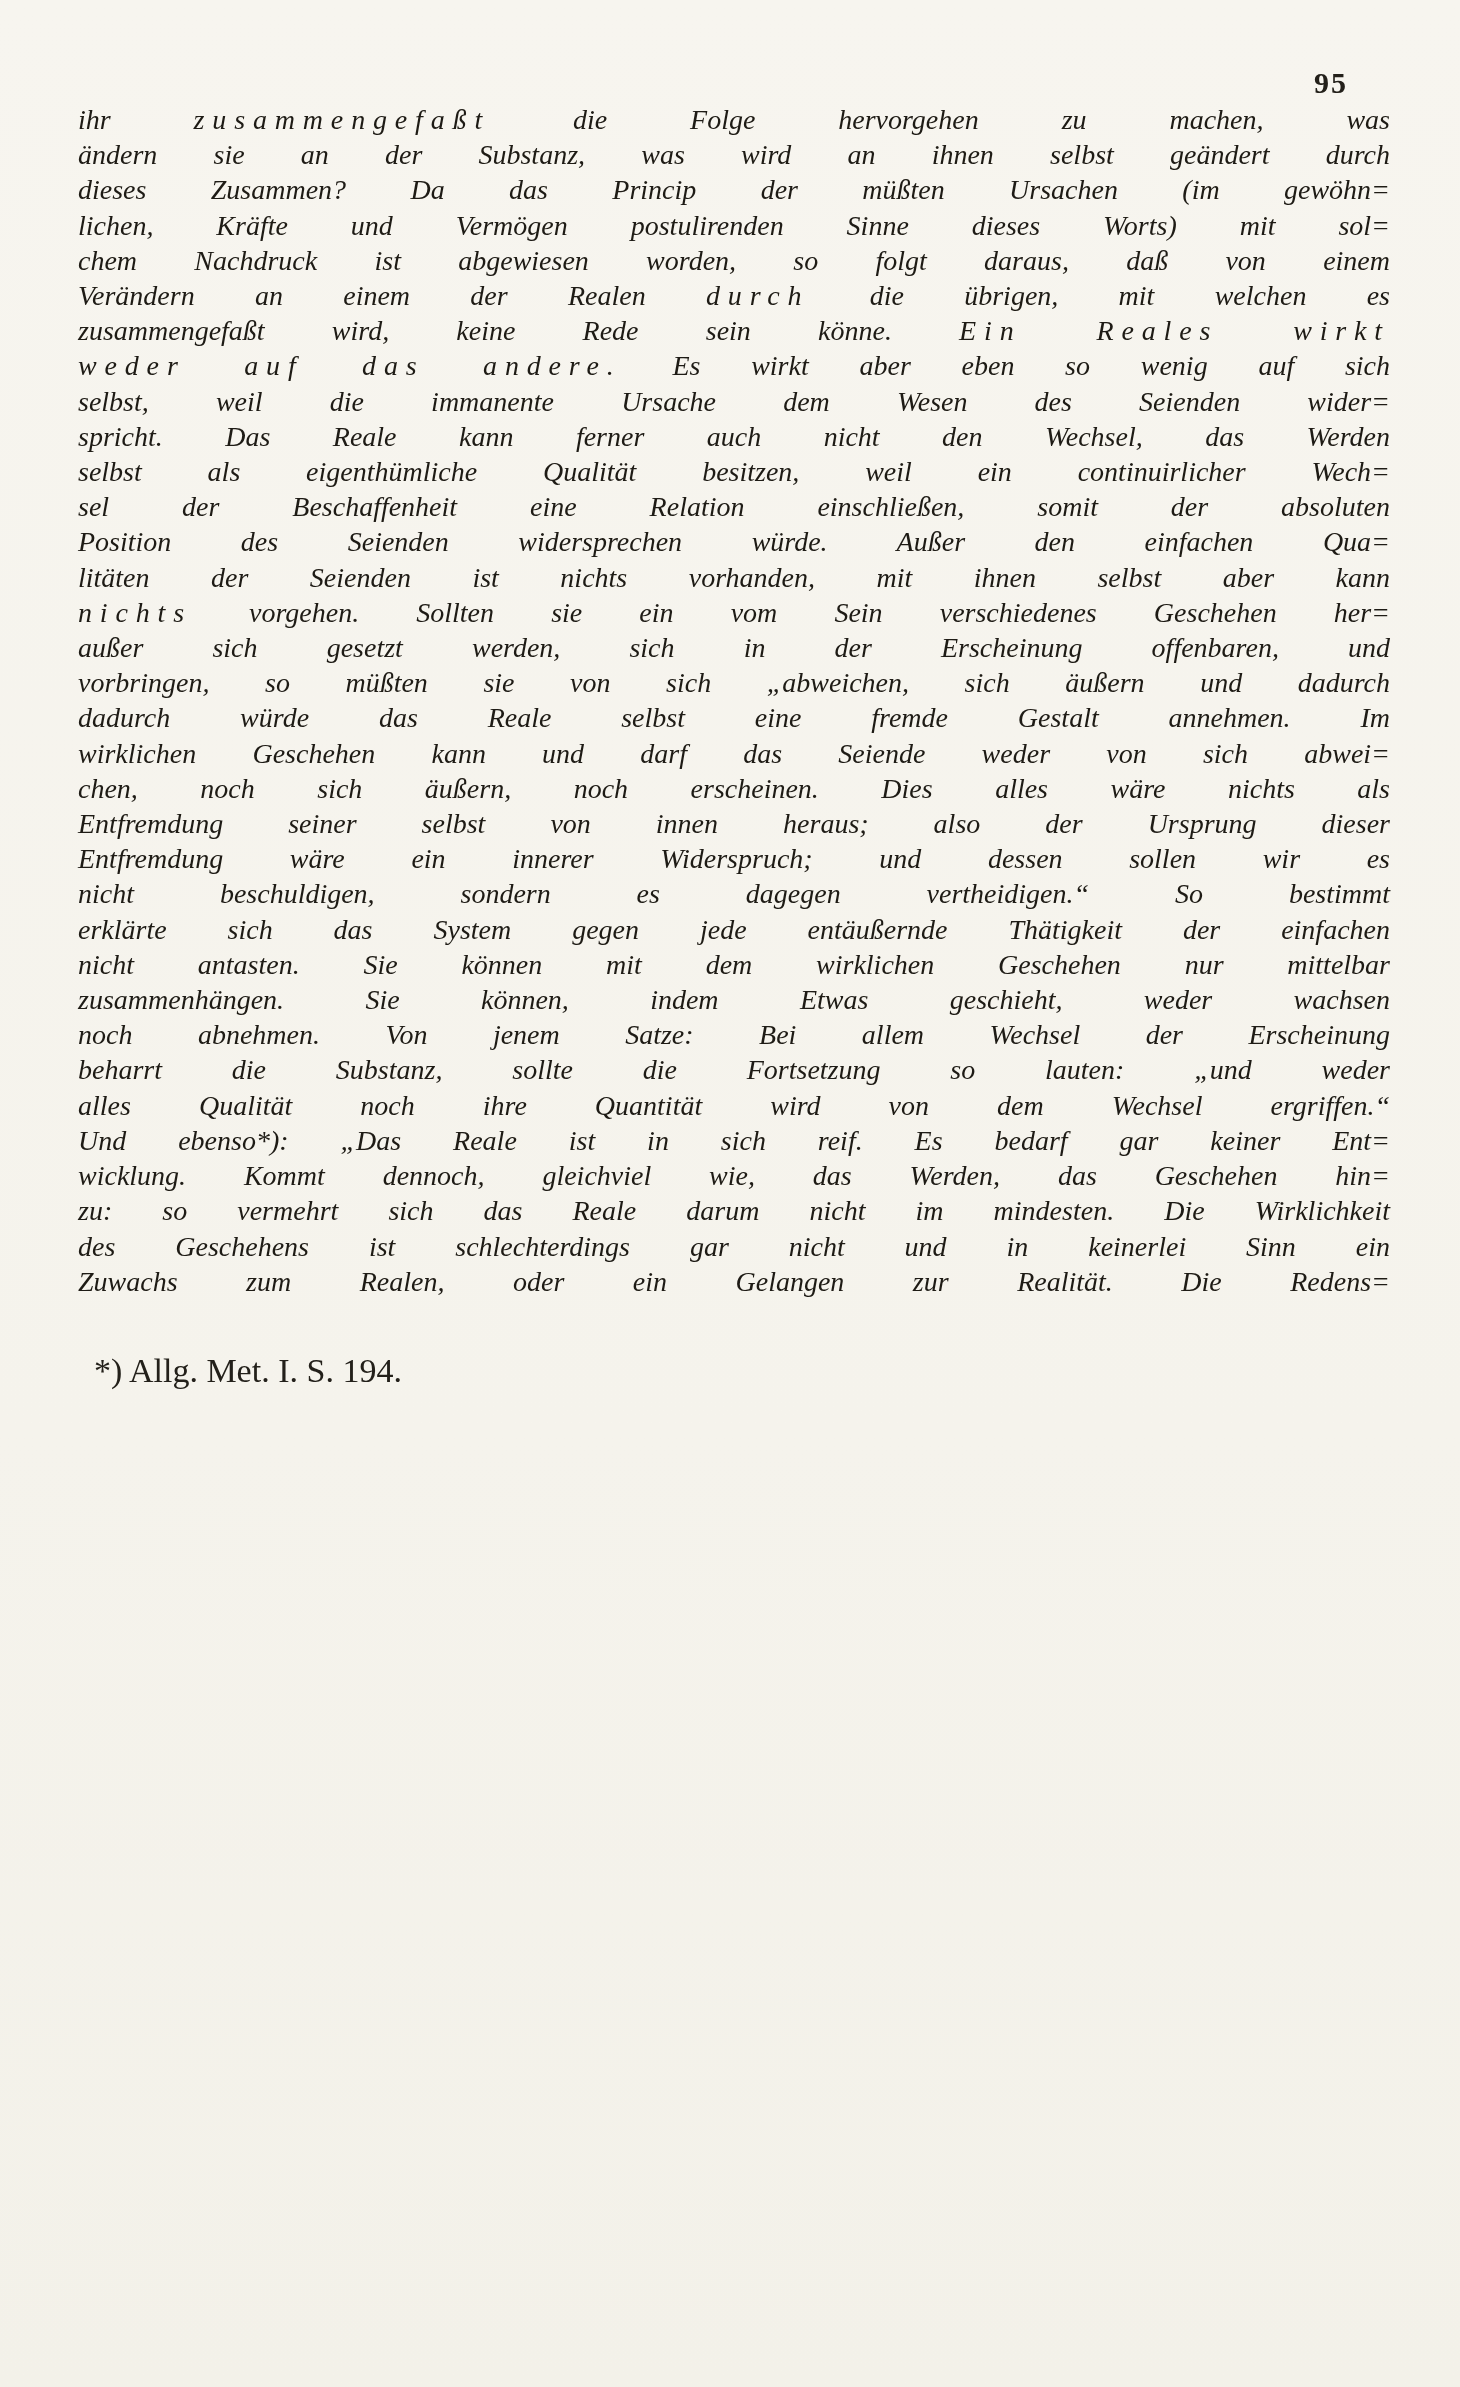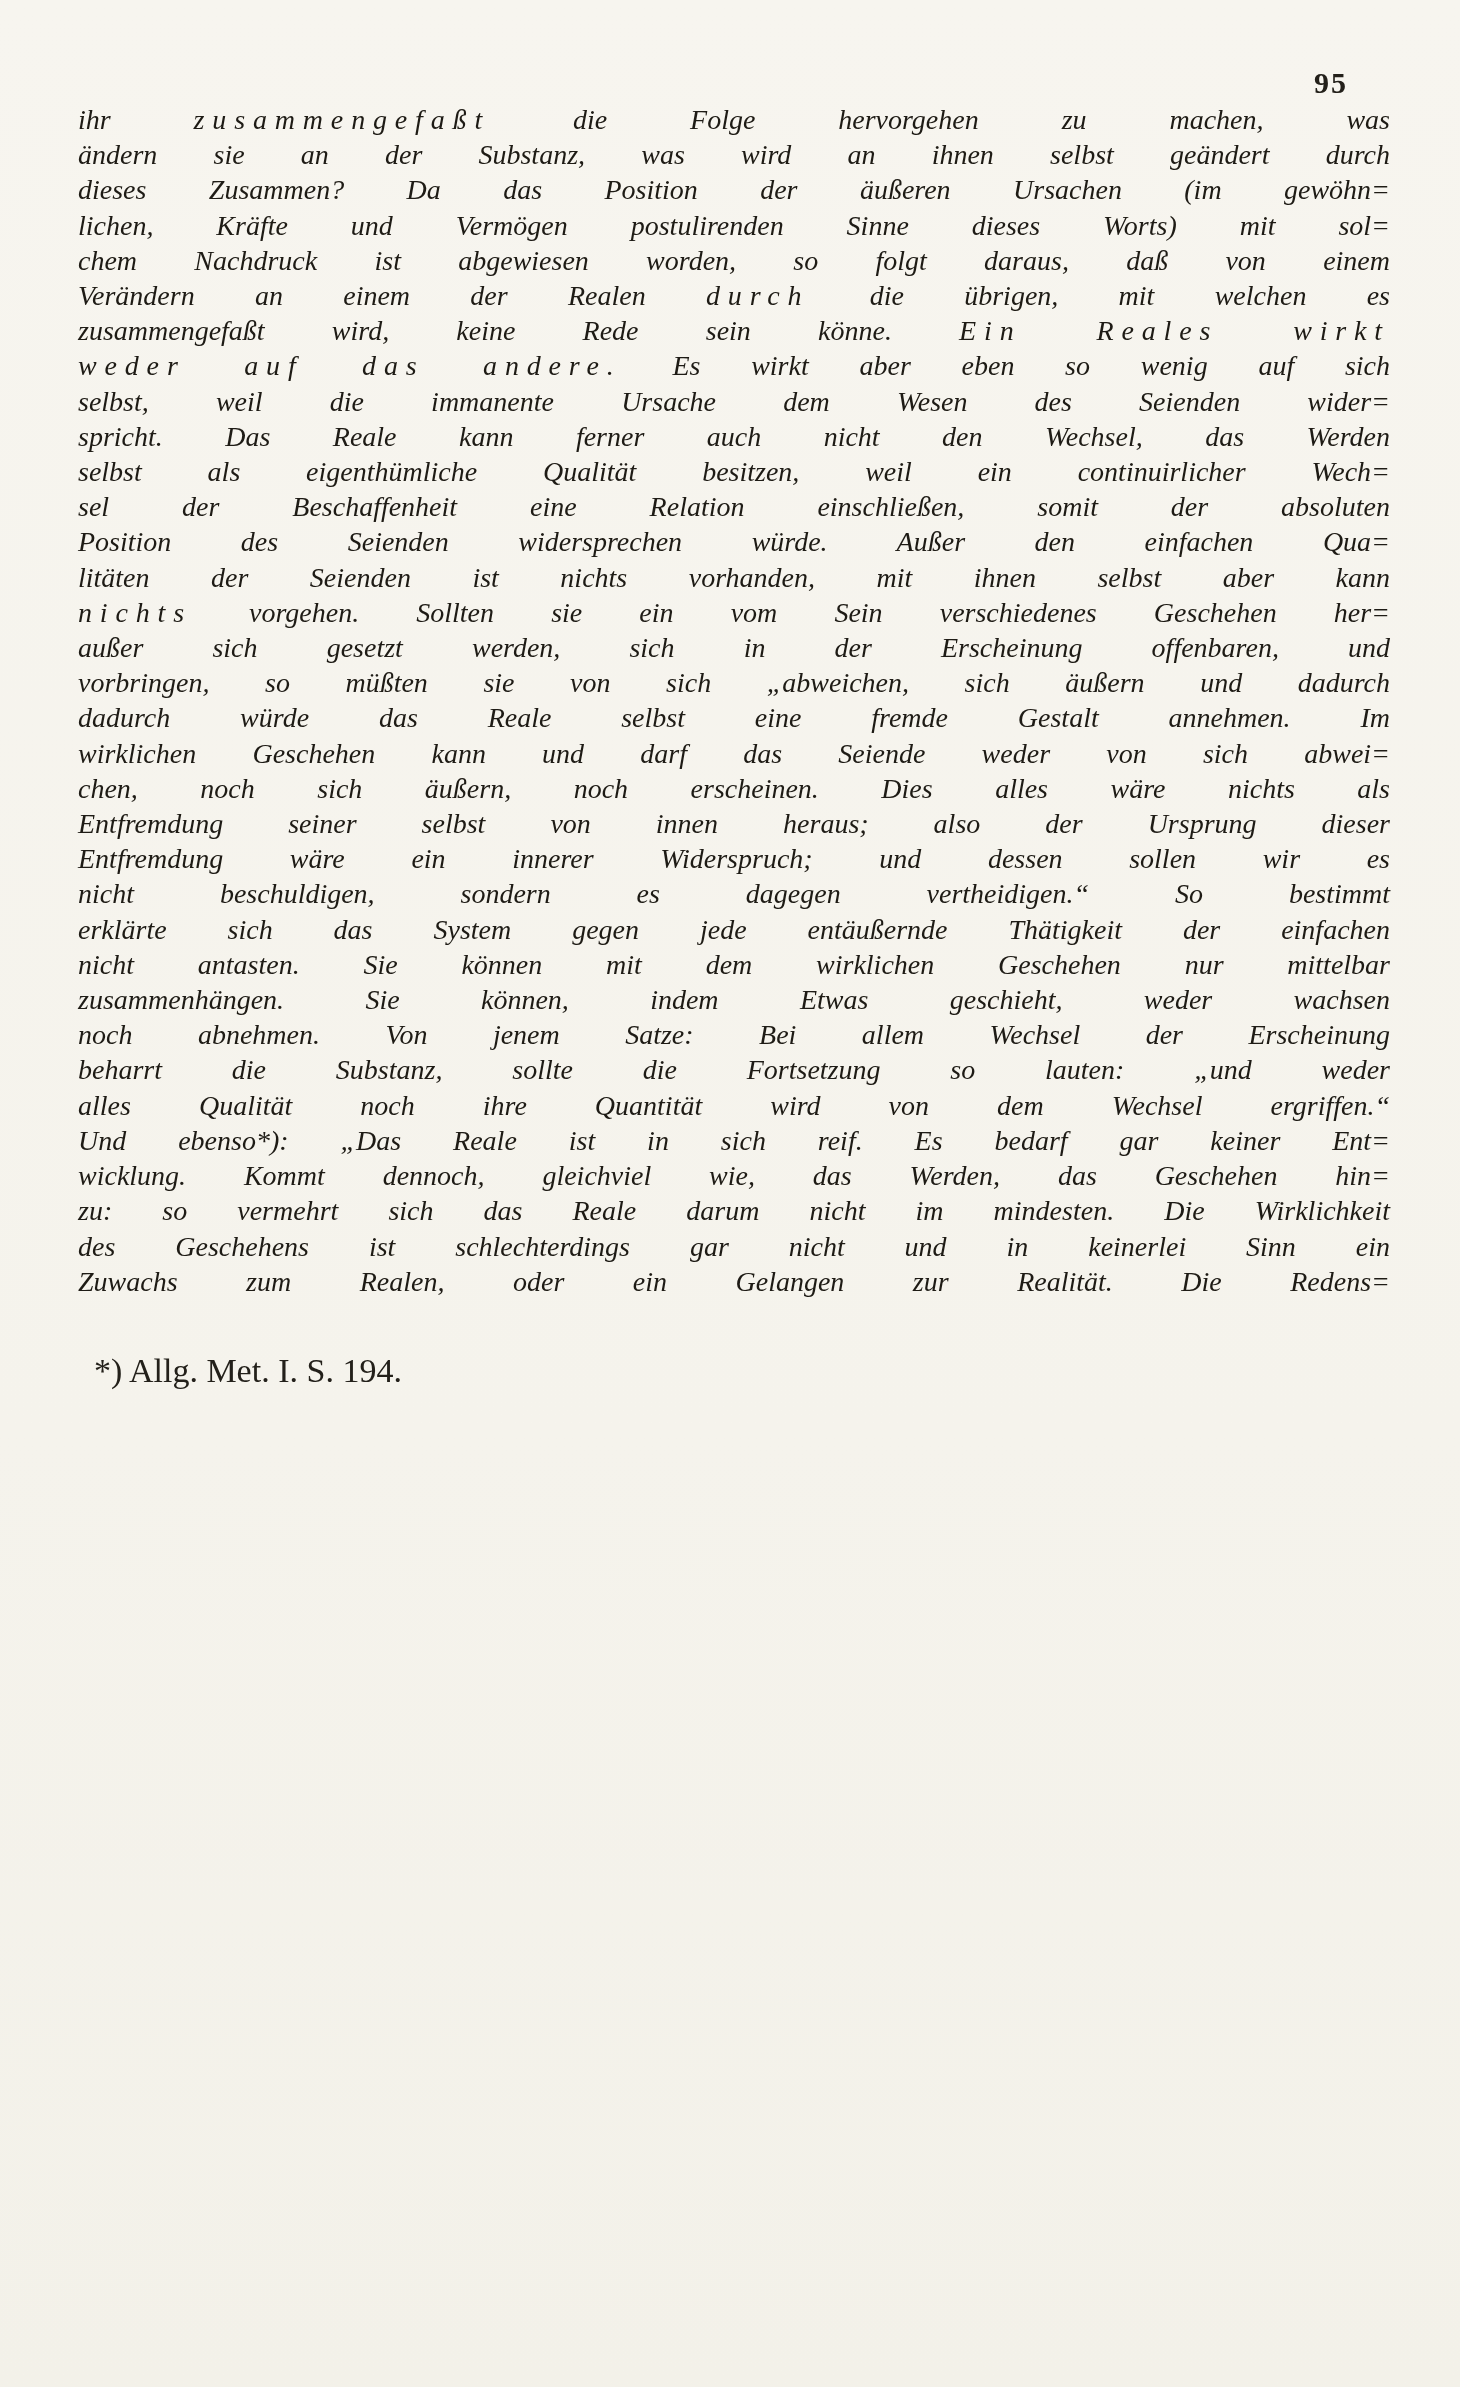--- a/index.html
+++ b/index.html
@@ -54,21 +54,21 @@
 </style>
 </head>
 <body>
 
 <div class="page">
   <div class="page-number">95</div>
 
   <div class="body-text">
       <div class="line"><span>ihr </span><span class="spaced">zusammengefaßt</span><span> die Folge hervorgehen zu machen, was</span></div>
       <div class="line"><span>ändern sie an der Substanz, was wird an ihnen selbst geändert durch</span></div>
-      <div class="line"><span>dieses Zusammen? Da das Position der äußeren Ursachen (im gewöhn=</span></div>
+      <div class="line"><span>dieses Zusammen? Da das Princip der müßten Ursachen (im gewöhn=</span></div>
       <div class="line"><span>lichen, Kräfte und Vermögen postulirenden Sinne dieses Worts) mit sol=</span></div>
       <div class="line"><span>chem Nachdruck ist abgewiesen worden, so folgt daraus, daß von einem</span></div>
       <div class="line"><span>Verändern an einem der Realen </span><span class="spaced">durch</span><span> die übrigen, mit welchen es</span></div>
       <div class="line"><span>zusammengefaßt wird, keine Rede sein könne. </span><span class="spaced">Ein Reales wirkt</span></div>
       <div class="line"><span class="spaced">weder auf das andere.</span><span> Es wirkt aber eben so wenig auf sich</span></div>
       <div class="line"><span>selbst, weil die immanente Ursache dem Wesen des Seienden wider=</span></div>
       <div class="line"><span>spricht. Das Reale kann ferner auch nicht den Wechsel, das Werden</span></div>
       <div class="line"><span>selbst als eigenthümliche Qualität besitzen, weil ein continuirlicher Wech=</span></div>
       <div class="line"><span>sel der Beschaffenheit eine Relation einschließen, somit der absoluten</span></div>
       <div class="line"><span>Position des Seienden widersprechen würde. Außer den einfachen Qua=</span></div>

